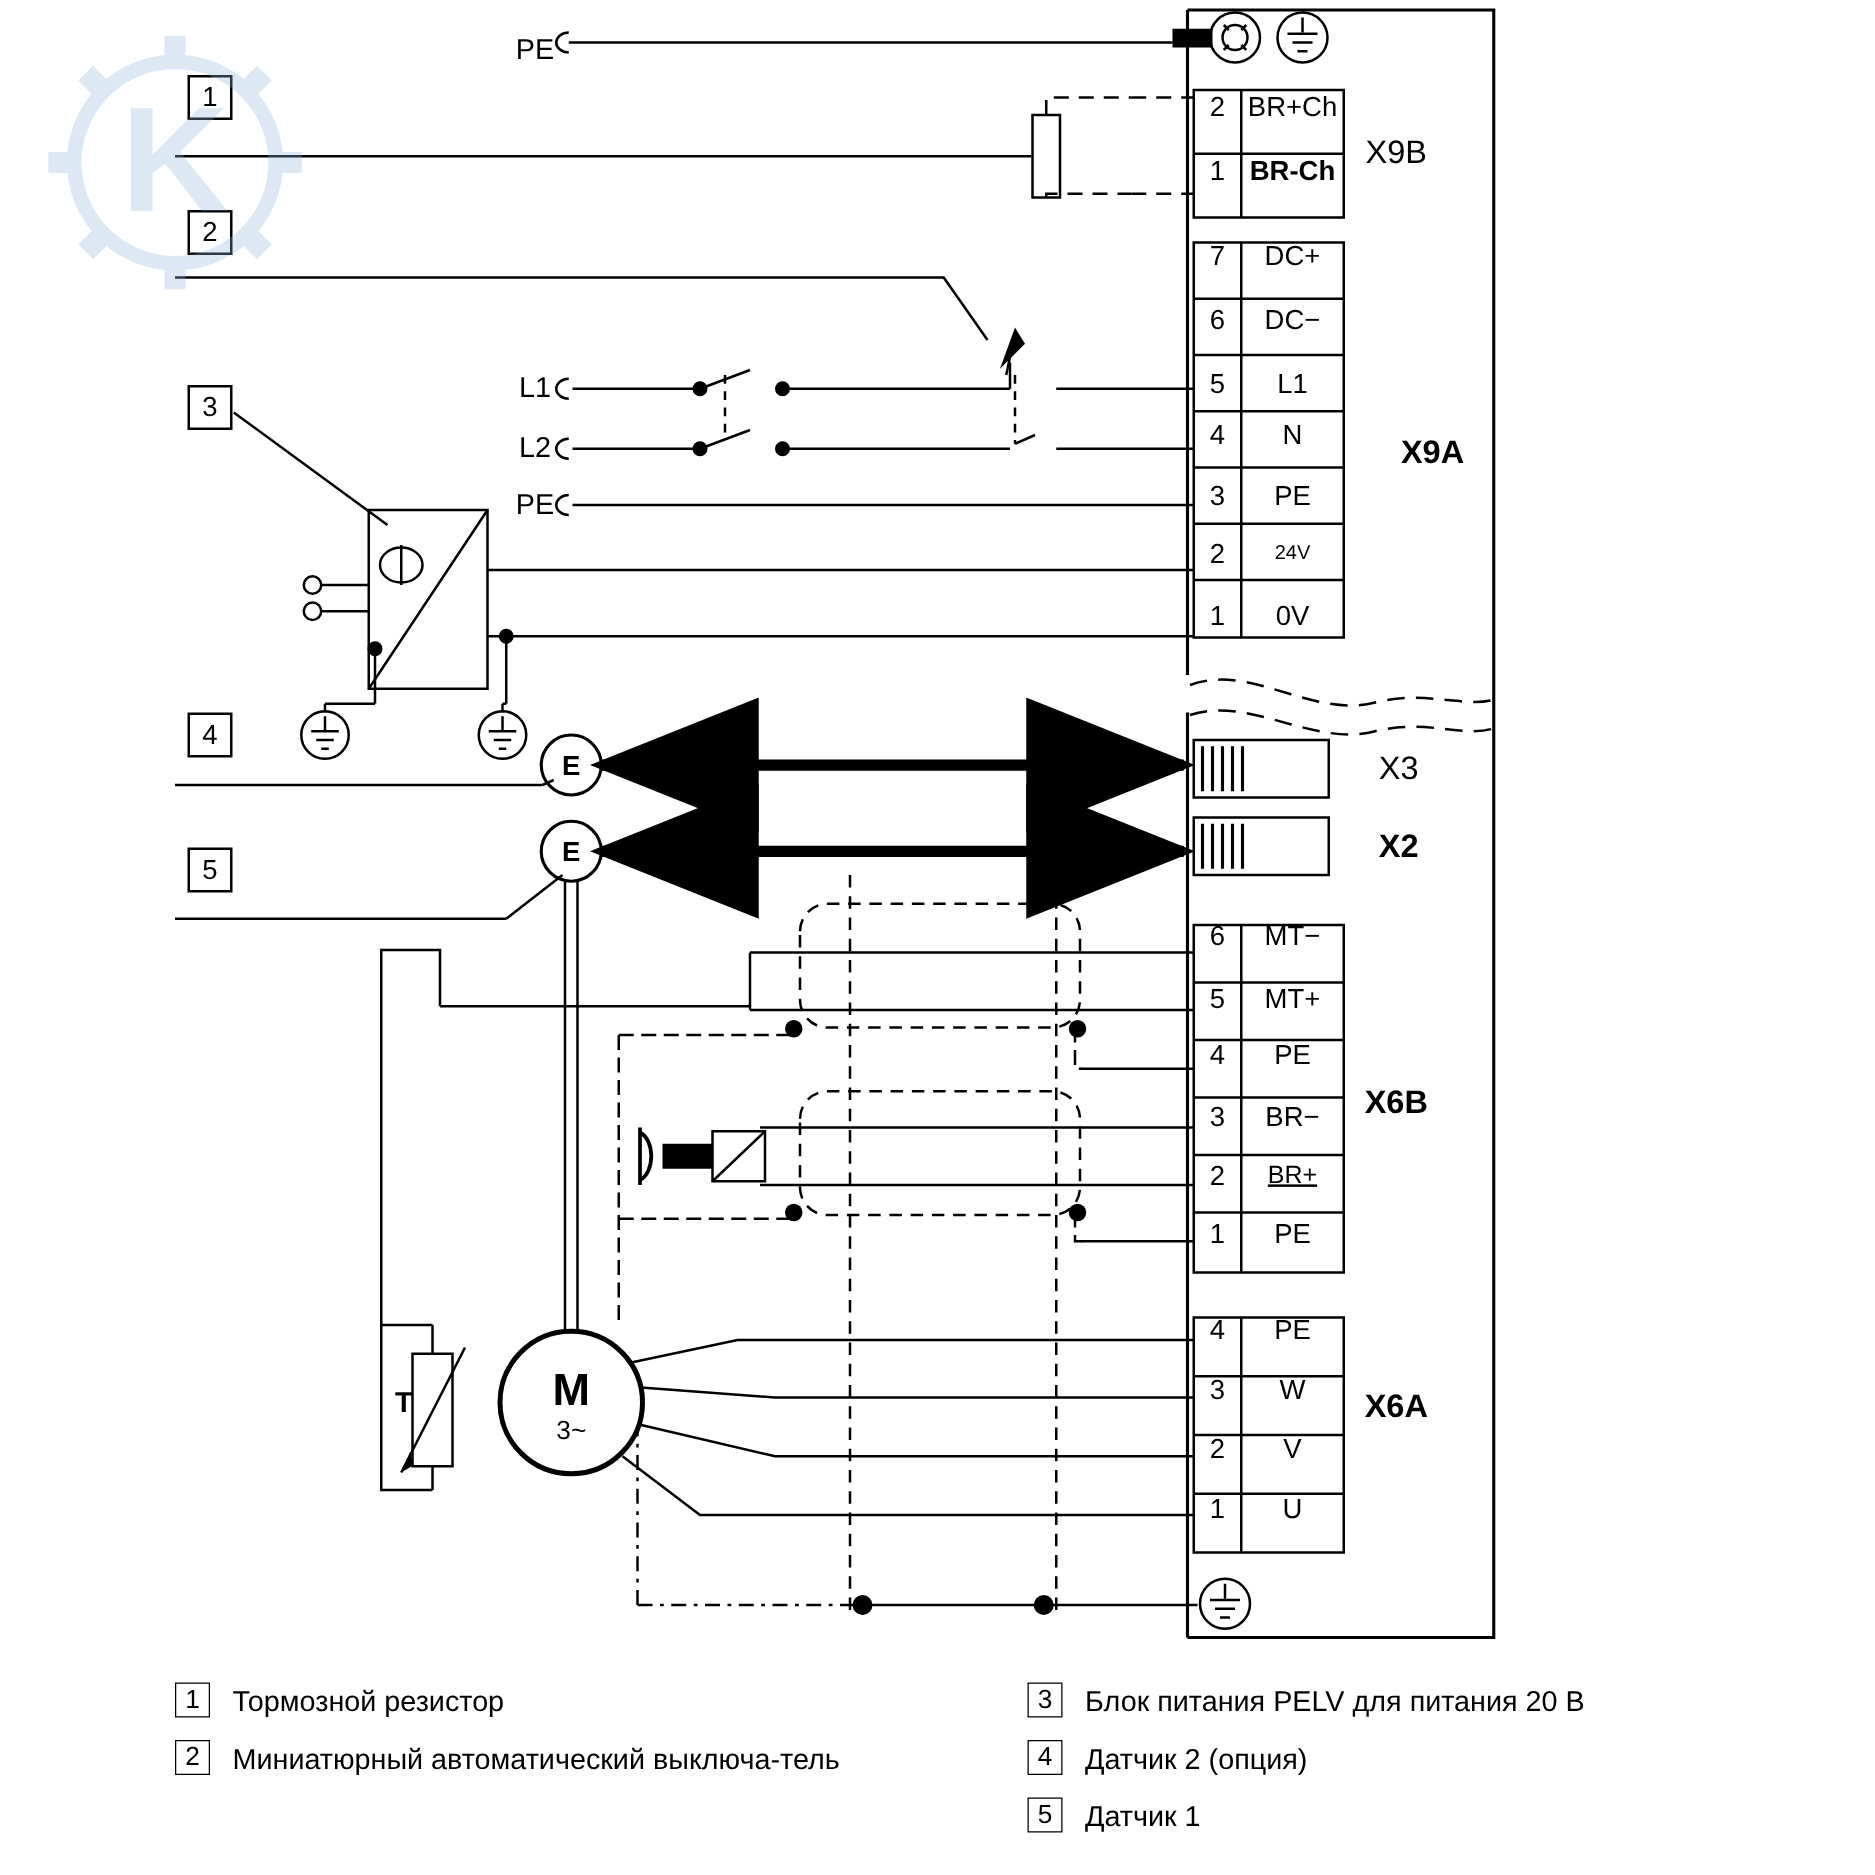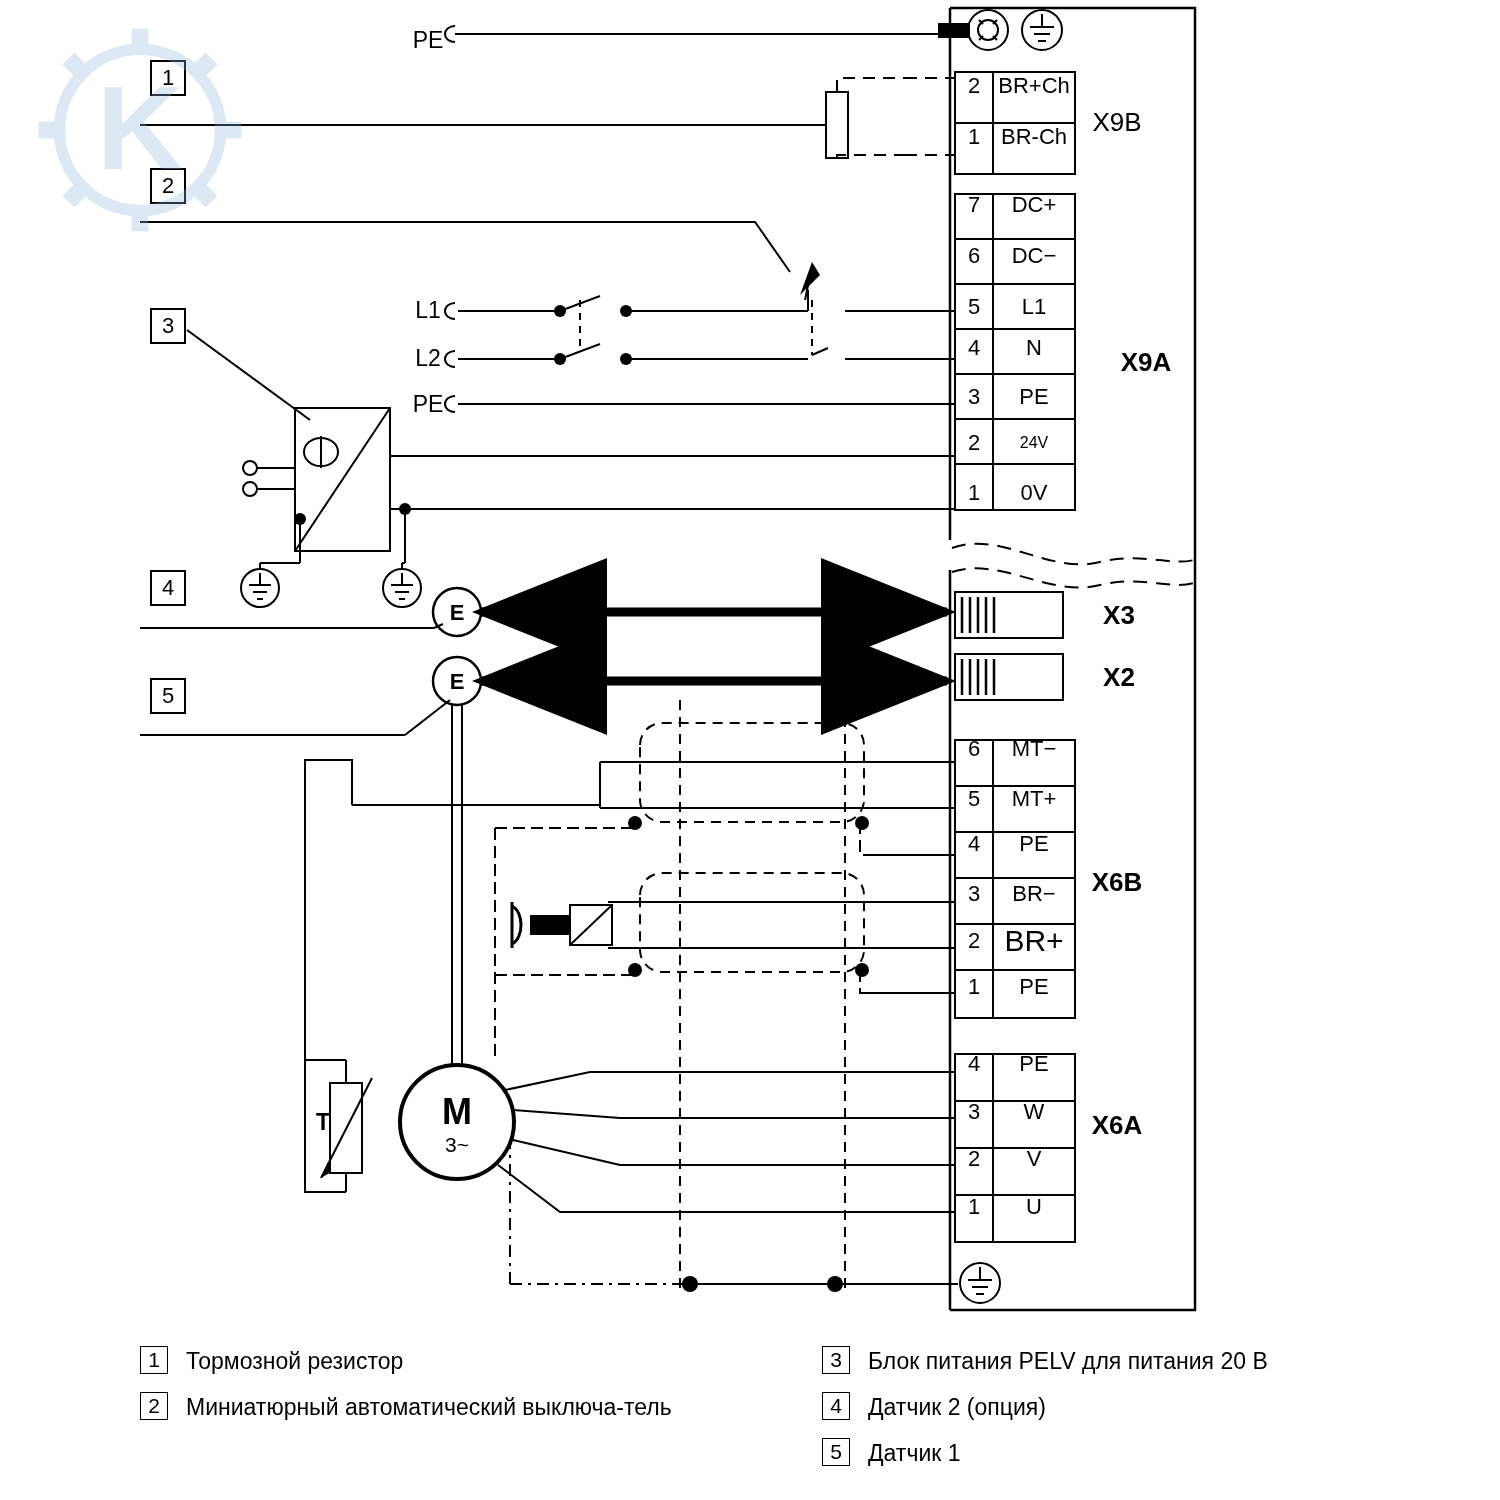--- a/index.html
+++ b/index.html
@@ -303,21 +303,21 @@
       <path d="M352,805 L600,805"></path>
     </g>
 
     <g fill="none" stroke="#000" stroke-width="2"></g>
   </svg>
 
   <div id="labels">
       <div style="position: absolute; left: 974px; top: 86px; font-size: 22px; font-weight: 400; transform: translate(-50%, -50%); white-space: nowrap;">2</div>
       <div style="position: absolute; left: 1034px; top: 86px; font-size: 22px; font-weight: 400; transform: translate(-50%, -50%); white-space: nowrap;">BR+Ch</div>
       <div style="position: absolute; left: 974px; top: 137px; font-size: 22px; font-weight: 400; transform: translate(-50%, -50%); white-space: nowrap;">1</div>
-      <div style="position: absolute; left: 1034px; top: 137px; font-size: 22px; font-weight: 400; transform: translate(-50%, -50%); white-space: nowrap;">BR-Ch</div>
+      <div style="position: absolute; left: 1034px; top: 137px; font-size: 22px; font-weight: 700; transform: translate(-50%, -50%); white-space: nowrap;">BR-Ch</div>
       <div style="position: absolute; left: 1117px; top: 122px; font-size: 26px; font-weight: 400; transform: translate(-50%, -50%); white-space: nowrap;">X9B</div>
       <div style="position: absolute; left: 974px; top: 205px; font-size: 22px; font-weight: 400; transform: translate(-50%, -50%); white-space: nowrap;">7</div>
       <div style="position: absolute; left: 1034px; top: 205px; font-size: 22px; font-weight: 400; transform: translate(-50%, -50%); white-space: nowrap;">DC+</div>
       <div style="position: absolute; left: 974px; top: 256px; font-size: 22px; font-weight: 400; transform: translate(-50%, -50%); white-space: nowrap;">6</div>
       <div style="position: absolute; left: 1034px; top: 256px; font-size: 22px; font-weight: 400; transform: translate(-50%, -50%); white-space: nowrap;">DC−</div>
       <div style="position: absolute; left: 974px; top: 307px; font-size: 22px; font-weight: 400; transform: translate(-50%, -50%); white-space: nowrap;">5</div>
       <div style="position: absolute; left: 1034px; top: 307px; font-size: 22px; font-weight: 400; transform: translate(-50%, -50%); white-space: nowrap;">L1</div>
       <div style="position: absolute; left: 974px; top: 348px; font-size: 22px; font-weight: 400; transform: translate(-50%, -50%); white-space: nowrap;">4</div>
       <div style="position: absolute; left: 1034px; top: 348px; font-size: 22px; font-weight: 400; transform: translate(-50%, -50%); white-space: nowrap;">N</div>
       <div style="position: absolute; left: 974px; top: 397px; font-size: 22px; font-weight: 400; transform: translate(-50%, -50%); white-space: nowrap;">3</div>
@@ -329,34 +329,34 @@
       <div style="position: absolute; left: 1117px; top: 362px; font-size: 26px; font-weight: 700; transform: translate(-50%, -50%); white-space: nowrap; margin-left: 29px;">X9A</div>
       <div style="position: absolute; left: 974px; top: 749px; font-size: 22px; font-weight: 400; transform: translate(-50%, -50%); white-space: nowrap;">6</div>
       <div style="position: absolute; left: 1034px; top: 749px; font-size: 22px; font-weight: 400; transform: translate(-50%, -50%); white-space: nowrap;">MT−</div>
       <div style="position: absolute; left: 974px; top: 799px; font-size: 22px; font-weight: 400; transform: translate(-50%, -50%); white-space: nowrap;">5</div>
       <div style="position: absolute; left: 1034px; top: 799px; font-size: 22px; font-weight: 400; transform: translate(-50%, -50%); white-space: nowrap;">MT+</div>
       <div style="position: absolute; left: 974px; top: 844px; font-size: 22px; font-weight: 400; transform: translate(-50%, -50%); white-space: nowrap;">4</div>
       <div style="position: absolute; left: 1034px; top: 844px; font-size: 22px; font-weight: 400; transform: translate(-50%, -50%); white-space: nowrap;">PE</div>
       <div style="position: absolute; left: 974px; top: 894px; font-size: 22px; font-weight: 400; transform: translate(-50%, -50%); white-space: nowrap;">3</div>
       <div style="position: absolute; left: 1034px; top: 894px; font-size: 22px; font-weight: 400; transform: translate(-50%, -50%); white-space: nowrap;">BR−</div>
       <div style="position: absolute; left: 974px; top: 941px; font-size: 22px; font-weight: 400; transform: translate(-50%, -50%); white-space: nowrap;">2</div>
-      <div style="position: absolute; left: 1034px; top: 941px; font-size: 30px; font-weight: 400; transform: translate(-50%, -50%); white-space: nowrap;">BR+</div>
+      <div style="position: absolute; left: 1034px; top: 941px; font-size: 20px; font-weight: 400; transform: translate(-50%, -50%); white-space: nowrap; text-decoration: underline;">BR+</div>
       <div style="position: absolute; left: 974px; top: 987px; font-size: 22px; font-weight: 400; transform: translate(-50%, -50%); white-space: nowrap;">1</div>
       <div style="position: absolute; left: 1034px; top: 987px; font-size: 22px; font-weight: 400; transform: translate(-50%, -50%); white-space: nowrap;">PE</div>
       <div style="position: absolute; left: 1117px; top: 882px; font-size: 26px; font-weight: 700; transform: translate(-50%, -50%); white-space: nowrap;">X6B</div>
       <div style="position: absolute; left: 974px; top: 1064px; font-size: 22px; font-weight: 400; transform: translate(-50%, -50%); white-space: nowrap;">4</div>
       <div style="position: absolute; left: 1034px; top: 1064px; font-size: 22px; font-weight: 400; transform: translate(-50%, -50%); white-space: nowrap;">PE</div>
       <div style="position: absolute; left: 974px; top: 1112px; font-size: 22px; font-weight: 400; transform: translate(-50%, -50%); white-space: nowrap;">3</div>
       <div style="position: absolute; left: 1034px; top: 1112px; font-size: 22px; font-weight: 400; transform: translate(-50%, -50%); white-space: nowrap;">W</div>
       <div style="position: absolute; left: 974px; top: 1159px; font-size: 22px; font-weight: 400; transform: translate(-50%, -50%); white-space: nowrap;">2</div>
       <div style="position: absolute; left: 1034px; top: 1159px; font-size: 22px; font-weight: 400; transform: translate(-50%, -50%); white-space: nowrap;">V</div>
       <div style="position: absolute; left: 974px; top: 1207px; font-size: 22px; font-weight: 400; transform: translate(-50%, -50%); white-space: nowrap;">1</div>
       <div style="position: absolute; left: 1034px; top: 1207px; font-size: 22px; font-weight: 400; transform: translate(-50%, -50%); white-space: nowrap;">U</div>
       <div style="position: absolute; left: 1117px; top: 1125px; font-size: 26px; font-weight: 700; transform: translate(-50%, -50%); white-space: nowrap;">X6A</div>
-      <div style="position: absolute; left: 1119px; top: 615px; font-size: 26px; font-weight: 700; transform: translate(-50%, -50%); white-space: nowrap;">X3</div>
+      <div style="position: absolute; left: 1119px; top: 615px; font-size: 26px; font-weight: 400; transform: translate(-50%, -50%); white-space: nowrap;">X3</div>
       <div style="position: absolute; left: 1119px; top: 677px; font-size: 26px; font-weight: 700; transform: translate(-50%, -50%); white-space: nowrap;">X2</div>
       <div style="position: absolute; left: 428px; top: 40px; font-size: 23px; font-weight: 400; transform: translate(-50%, -50%); white-space: nowrap;">PE</div>
       <div style="position: absolute; left: 428px; top: 310px; font-size: 23px; font-weight: 400; transform: translate(-50%, -50%); white-space: nowrap;">L1</div>
       <div style="position: absolute; left: 428px; top: 358px; font-size: 23px; font-weight: 400; transform: translate(-50%, -50%); white-space: nowrap;">L2</div>
       <div style="position: absolute; left: 428px; top: 404px; font-size: 23px; font-weight: 400; transform: translate(-50%, -50%); white-space: nowrap;">PE</div>
       <div style="position: absolute; left: 457px; top: 1112px; font-size: 36px; font-weight: 700; transform: translate(-50%, -50%); white-space: nowrap;">M</div>
       <div style="position: absolute; left: 457px; top: 1145px; font-size: 21px; font-weight: 400; transform: translate(-50%, -50%); white-space: nowrap;">3~</div>
       <div style="position: absolute; left: 323px; top: 1122px; font-size: 23px; font-weight: 700; transform: translate(-50%, -50%); white-space: nowrap;">T</div>
       <div style="position: absolute; left: 457px; top: 613px; font-size: 22px; font-weight: 700; transform: translate(-50%, -50%); white-space: nowrap;">E</div>
       <div style="position: absolute; left: 457px; top: 682px; font-size: 22px; font-weight: 700; transform: translate(-50%, -50%); white-space: nowrap;">E</div>

